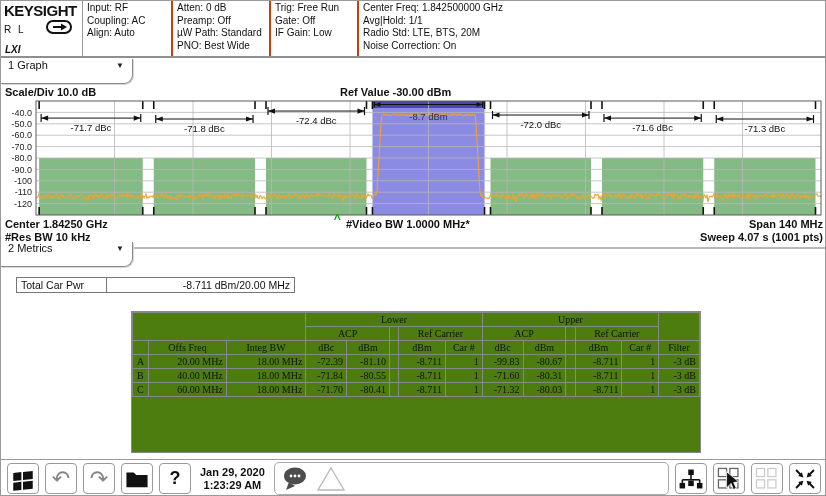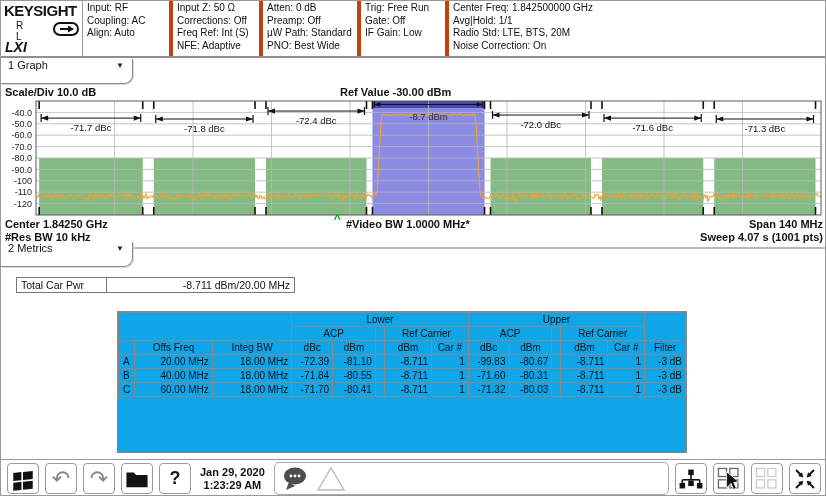--- a/index.html
+++ b/index.html
@@ -3,27 +3,27 @@
 <meta charset="utf-8">
 <style>
   * { margin:0; padding:0; box-sizing:border-box; }
   body { font-family:"Liberation Sans","DejaVu Sans",sans-serif; background:#fff; }
   #screen { position:relative; width:826px; height:496px; background:#fff;
             border:1px solid #9a9a9a; overflow:hidden; color:#111; }
 
   
   #header { position:absolute; top:0; left:0; width:826px; height:57px;
             display:flex; border-bottom:2px solid #8f8f8f; background:#fff; }
-  .hcell { border-right:4px solid #c2410c; padding:1px 4px 0 4px; font-size:10px;
+  .hcell { border-right:2px solid #c2410c; padding:1px 4px 0 4px; font-size:10px;
            line-height:12.5px; white-space:nowrap; overflow:hidden; }
   #logo-cell { width:82px; flex:none; border-right:1px solid #9a9a9a; padding:1px 3px; position:relative; }
   #brand { font-weight:bold; font-size:15px; letter-spacing:-0.5px; }
-  #mode-row { display:flex; align-items:center; gap:20px; margin-top:1px;margin-left:12px; }
+  #mode-row { display:flex; align-items:center; gap:20px; margin-top:1px; }
   #mode-label { font-size:10px; letter-spacing:2px; }
-  #lxi-label { position:absolute; bottom:1px; left:4px; font-size:14px; font-style:italic; font-weight:bold; }
+  #lxi-label { position:absolute; bottom:1px; left:4px; font-size:10px; font-style:italic; font-weight:bold; }
   #header-cells { display:flex; flex:1; }
   .hc0 { width:90px; } .hc1 { width:90px; } .hc2 { width:98px; } .hc3 { width:88px; }
   .hc4 { flex:1; border-right:none; }
 
   
   .selector { position:absolute; left:0; width:132px; height:25px; background:#fff;
               border:1px solid #8a8a8a; border-top:none; border-left:none;
               border-radius:0 0 9px 0; display:flex; align-items:center;
               padding:0 8px 12px 7px; font-size:11px; box-shadow:1px 1px 0 #d8d8d8; }
   .selector .dd-arrow { margin-left:auto; font-size:8px; color:#222; }
@@ -43,22 +43,22 @@
   #trigger-caret { position:absolute; left:332px; top:-6px; color:#0a0; font-weight:bold; font-size:12px; }
   #section-divider { position:absolute; top:246px; left:0; width:826px; height:2px; background:#b9b9b9; }
 
   
   #summary-table { position:absolute; top:276px; left:15px; border-collapse:collapse;
                    font-size:10.5px; font-weight:normal; }
   #summary-table td { border:1px solid #777; height:15px; padding:0 4px; background:#fff; }
   #summary-table .sl { width:90px; }
   #summary-table .sv { width:188px; text-align:right; }
 
-  #acp-box { position:absolute; top:310px; left:116px; width:570px; height:142px;
-             border:1px solid #888; background:#0ea5e9; }
+  #acp-box { position:absolute; top:310px; left:130px; width:570px; height:142px;
+             border:1px solid #888; background:#4d7c0f;font-family:Liberation Serif, serif; }
   #acp-table { width:100%; border-collapse:collapse; table-layout:fixed; font-size:10px; }
   #acp-table td { border:1px solid #888; height:13.5px; line-height:13px; padding:0 3px;
                   text-align:right; overflow:hidden; white-space:nowrap; }
   #acp-table td.hd { text-align:center; padding:0 1px; }
   #acp-table td.nb { border:1px solid #888; }
   #acp-table td.cid { text-align:left; padding-left:4px; }
 
   
   #toolbar { position:absolute; top:458px; left:0; width:826px; height:38px;
              border-top:1px solid #9a9a9a; display:flex; align-items:center;
@@ -90,26 +90,20 @@
           </svg>
         </span>
       </div>
       <div id="lxi-label">LXI</div>
     </div>
     <div id="header-cells">
         <div class="hcell hc0">
           <div>Input: RF</div>
           <div>Coupling: AC</div>
           <div>Align: Auto</div>
-        </div>
-        <div class="hcell hc1">
-          <div>Input Z: 50 Ω</div>
-          <div>Corrections: Off</div>
-          <div>Freq Ref: Int (S)</div>
-          <div>NFE: Adaptive</div>
         </div>
         <div class="hcell hc2">
           <div>Atten: 0 dB</div>
           <div>Preamp: Off</div>
           <div>µW Path: Standard</div>
           <div>PNO: Best Wide</div>
         </div>
         <div class="hcell hc3">
           <div>Trig: Free Run</div>
           <div>Gate: Off</div>

